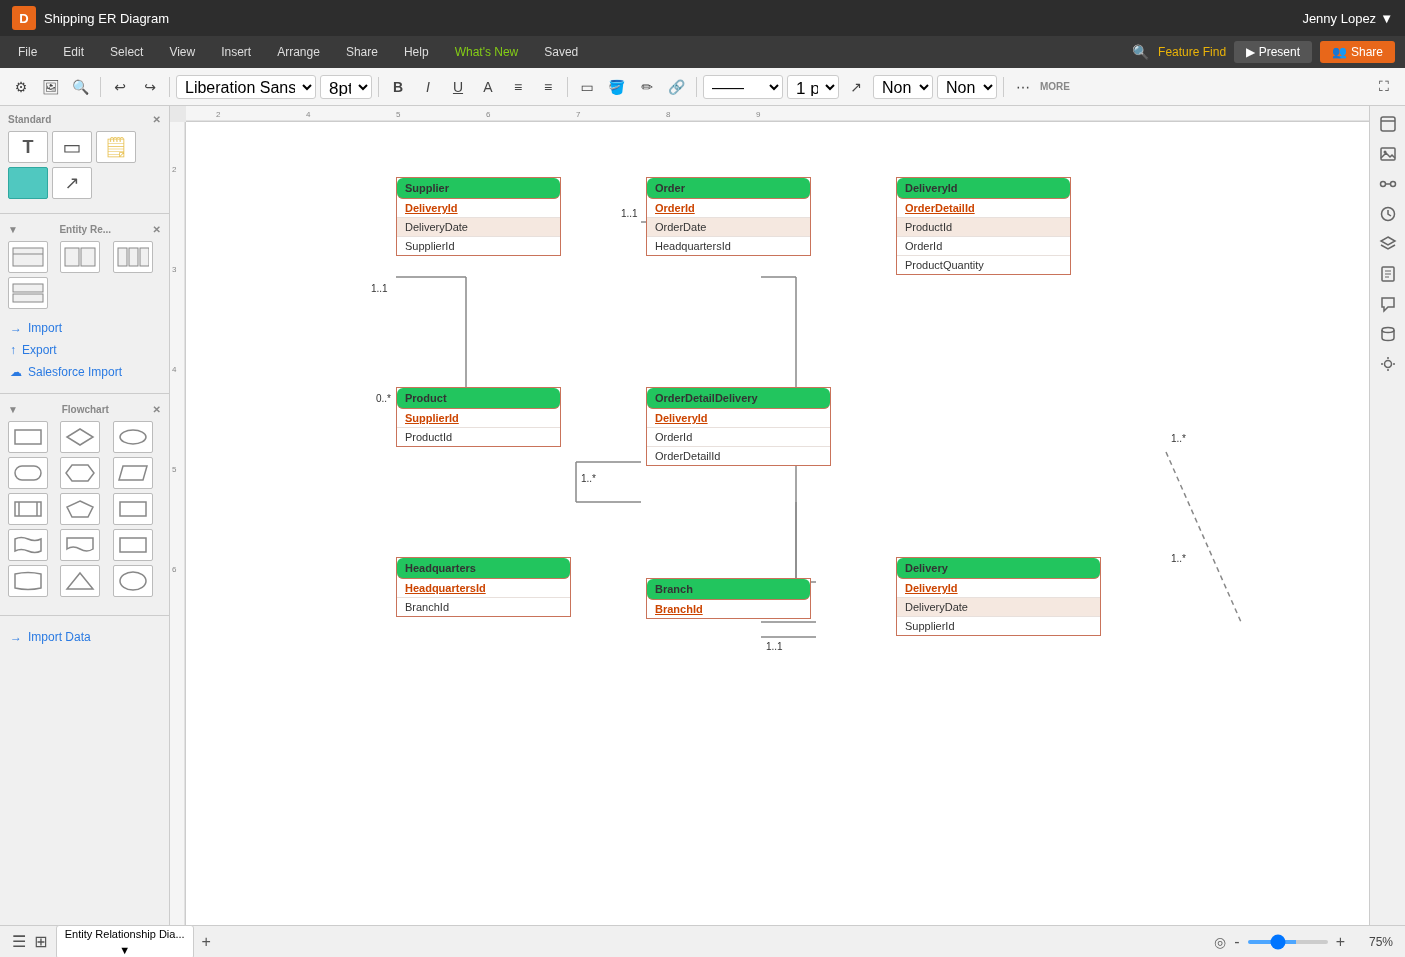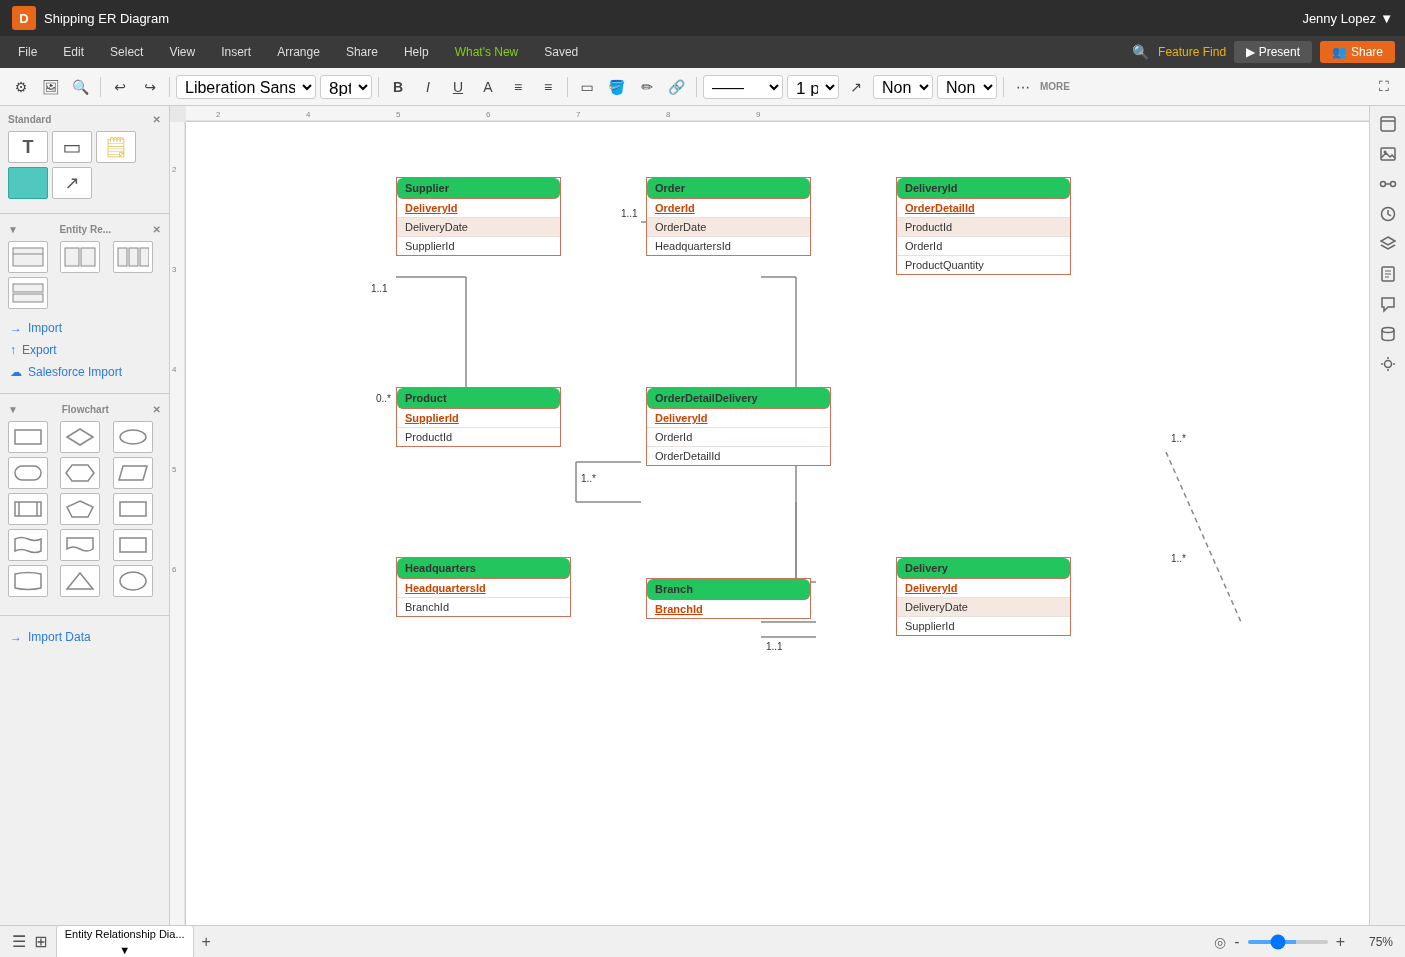--- a/index.html
+++ b/index.html
@@ -501,21 +501,21 @@
         <div class="er-entity-header">Headquarters</div>
         <div class="er-entity-row pk">HeadquartersId</div>
         <div class="er-entity-row">BranchId</div>
       </div>
 
       <div class="er-entity" style="left:460px;top:456px;width:165px;">
         <div class="er-entity-header">Branch</div>
         <div class="er-entity-row pk">BranchId</div>
       </div>
 
-      <div class="er-entity" style="left:710px;top:435px;width:175px;">
+      <div class="er-entity" style="left:710px;top:435px;width:205px;">
         <div class="er-entity-header">Delivery</div>
         <div class="er-entity-row pk">DeliveryId</div>
         <div class="er-entity-row highlighted">DeliveryDate</div>
         <div class="er-entity-row">SupplierId</div>
       </div>
 
     </div>
   </div>
 
   <div id="right-panel">

